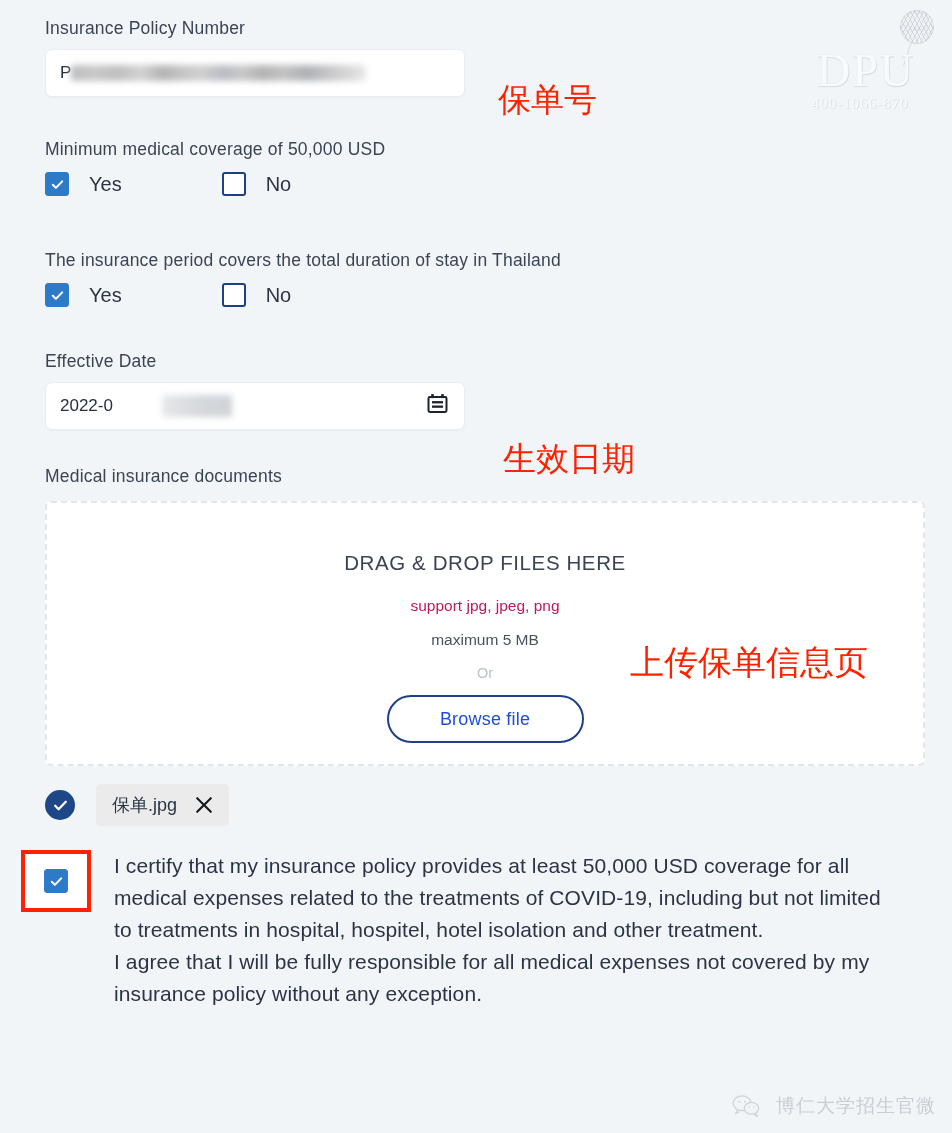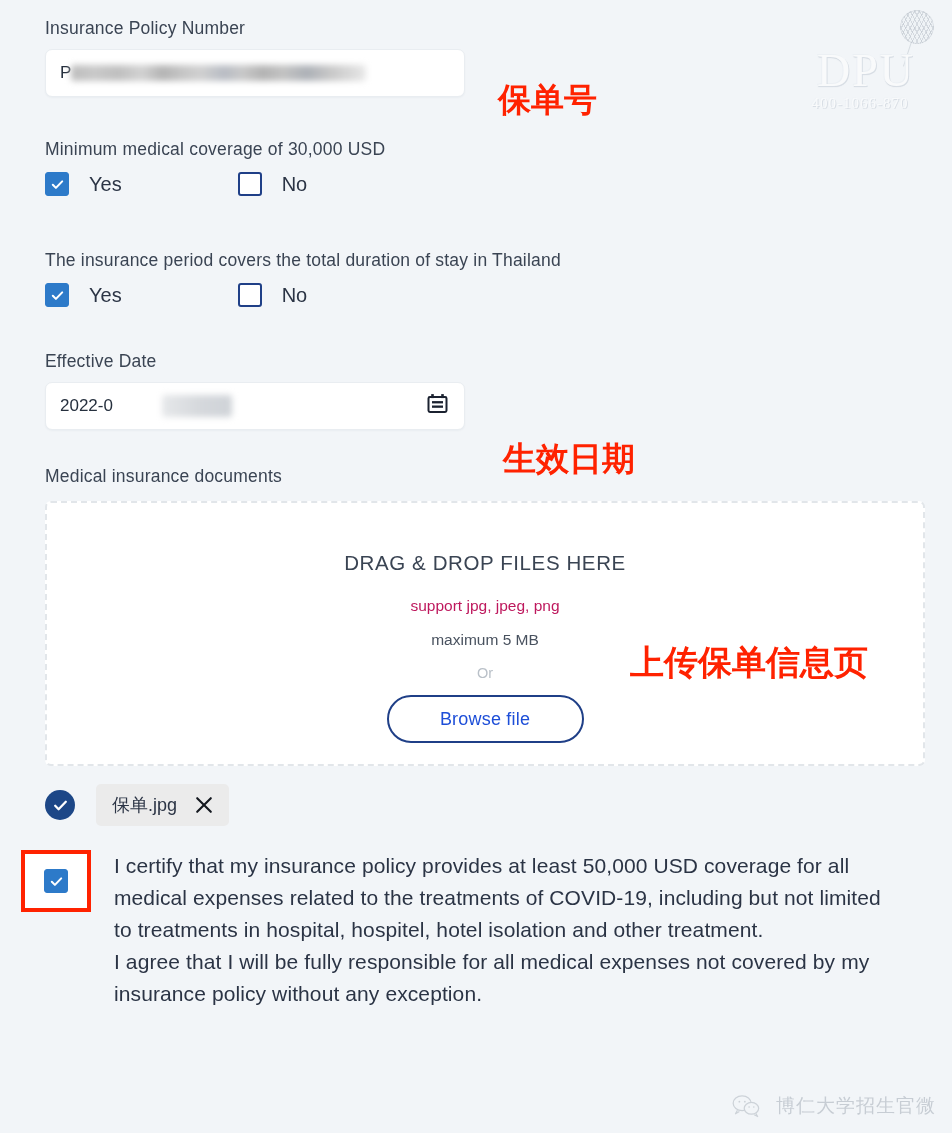--- a/index.html
+++ b/index.html
@@ -173,21 +173,21 @@
   }
 
   
   .question { margin-top: 30px; }
   .question-text {
     font-size: 17.5px;
     color: #3a4453;
     letter-spacing: .2px;
     margin-bottom: 12px;
   }
-  .choice-row { display: flex; align-items: center; gap: 16px; }
+  .choice-row { display: flex; align-items: center; }
   .choice { display: flex; align-items: center; }
   .choice.second { margin-left: 100px; }
   .choice .cb-label {
     font-size: 20px;
     color: #2b3445;
     margin-left: 20px;
   }
 
   .cb {
     width: 24px;
@@ -308,21 +308,21 @@
     max-width: 790px;
     letter-spacing: .1px;
   }
   .certify-text p + p { margin-top: 0; }
 
   
   .annot {
     position: absolute;
     color: #ff2200;
     font-family: "Liberation Sans", "DejaVu Sans", sans-serif;
-    font-weight: bold;
+    font-weight: normal;
     white-space: nowrap;
     user-select: none;
   }
   .annot-policy { left: 498px; top: 78px; font-size: 33px; }
   .annot-date   { left: 503px; top: 437px; font-size: 33px; }
   .annot-upload { left: 630px; top: 640px; font-size: 34px; }
 </style>
 </head>
 <body>
 
@@ -355,21 +355,21 @@
 
     <div>
       <div class="field-label">Insurance Policy Number</div>
       <div class="text-input">
         <span class="val">P</span>
         <span class="redact redact-policy"></span>
       </div>
     </div>
 
     <div class="question" style="margin-top:42px;">
-      <div class="question-text">Minimum medical coverage of 30,000 USD</div>
+      <div class="question-text">Minimum medical coverage of 50,000 USD</div>
       <div class="choice-row">
         <div class="choice">
           <span class="cb checked">
             <svg class="tick" viewBox="0 0 16 16">
                 <path d="M3 8.3 L6.3 11.6 L13 4.7" stroke="#ffffff" stroke-width="2.2" fill="none" stroke-linecap="round" stroke-linejoin="round"></path>
               </svg>
           </span>
           <span class="cb-label">Yes</span>
         </div>
         <div class="choice second">

